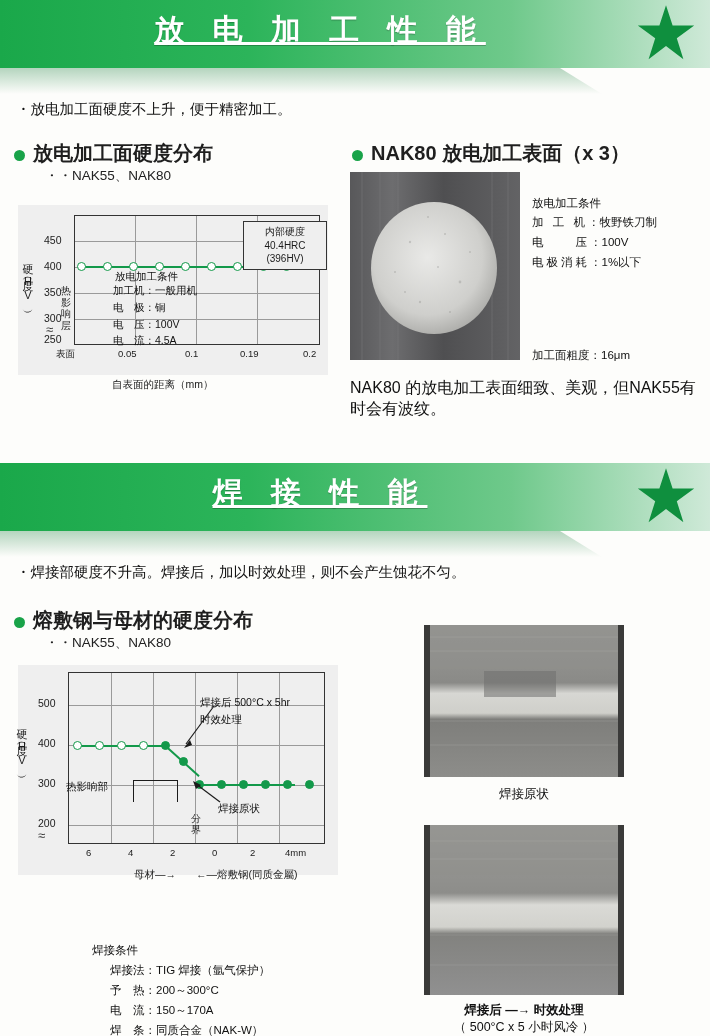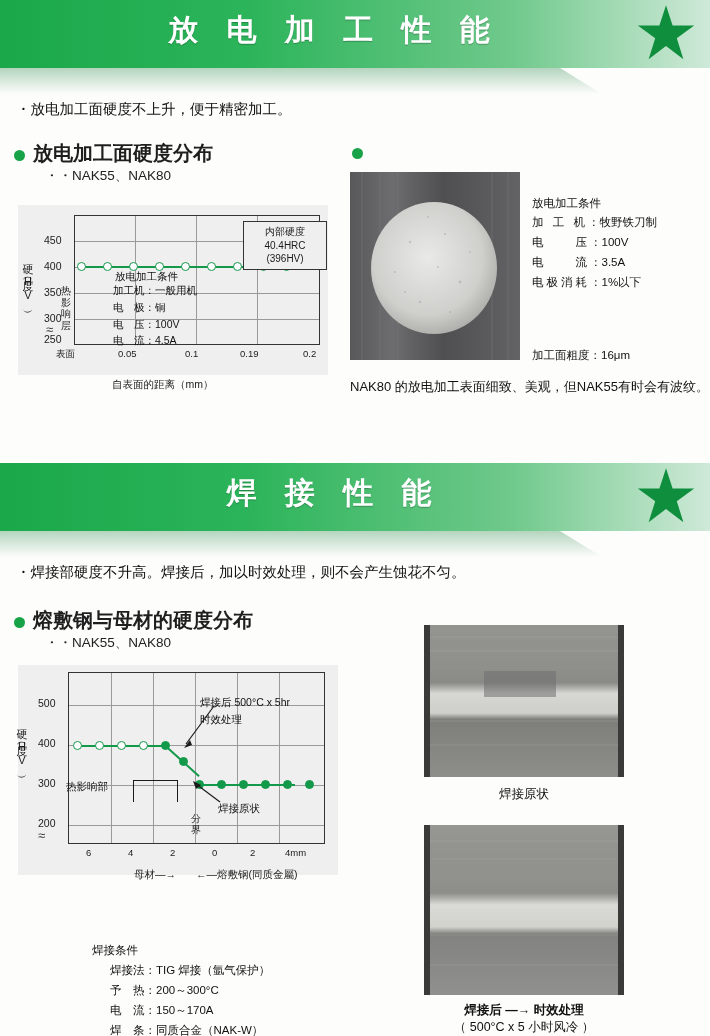--- a/index.html
+++ b/index.html
@@ -8,24 +8,25 @@
     background:#fdfdfb;
     font-family:"Liberation Sans","DejaVu Sans",sans-serif;
     color:#1b1b1b;
   }
   
   .banner{
     position:absolute;left:0;width:710px;height:68px;
     background:linear-gradient(90deg,#1aa84a 0%,#2cb45a 35%,#6fc98b 72%,#cfe9d8 100%);
   }
   .banner .title{
-    position:absolute;left:14px;top:0;width:640px;height:60px;
+    position:absolute;left:0;top:0;width:640px;height:60px;
     display:flex;align-items:center;justify-content:center;
     color:#ffffff;font-size:30px;letter-spacing:10px;font-weight:bold;
     text-shadow:0 1px 1px rgba(0,0,0,.25);
+    text-decoration:underline;
   }
   .star{
     position:absolute;right:14px;top:4px;width:60px;height:60px;
   }
   .banner-shadow{
     position:absolute;left:0;width:710px;height:26px;
     background:linear-gradient(180deg,rgba(120,180,140,.55),rgba(255,255,255,0));
   }
   
   .notch{
@@ -64,21 +65,21 @@
   .box-note{position:absolute;border:1px solid #333;background:#efefef;font-size:10px;text-align:center;line-height:1.35;padding:3px 5px;}
   .plain-note{position:absolute;font-size:10.5px;line-height:1.6;color:#111;}
   .squiggle{position:absolute;font-size:13px;color:#333;}
 
   
   .photo{position:absolute;overflow:hidden;background:#555;}
   .photo .grain{position:absolute;inset:0;}
   .caption{position:absolute;font-size:12.5px;text-align:center;color:#111;}
   .spec{position:absolute;font-size:11.5px;line-height:1.75;color:#111;}
   .spec .lbl{display:inline-block;min-width:38px;letter-spacing:3px;}
-  .footnote{position:absolute;font-size:13px;color:#111;}
+  .footnote{position:absolute;font-size:16px;color:#111;}
 
   .arrowline{position:absolute;background:#1b1b1b;}
 </style>
 </head>
 <body>
 
 <div class="banner" style="top:0">
   <div class="title">放 电 加 工 性 能</div>
   <svg class="star" viewBox="0 0 100 100">
     <polygon points="50,2 61,36 97,36 68,57 79,92 50,70 21,92 32,57 3,36 39,36" fill="#0f8f3e"></polygon>
@@ -88,21 +89,21 @@
 <div class="notch" style="top:68px"></div>
 
 <div class="lead" style="left:16px;top:100px">・放电加工面硬度不上升，便于精密加工。</div>
 
 <div class="subhead" style="left:14px;top:140px">
   <span class="bulletdot"></span><span>放电加工面硬度分布</span>
 </div>
 <div class="sub2" style="left:45px;top:167px">・・NAK55、NAK80</div>
 
 <div class="subhead" style="left:352px;top:140px">
-  <span class="bulletdot"></span>
+  <span class="bulletdot"></span><span>NAK80 放电加工表面（x 3）</span>
 </div>
 
 <div class="chartwrap" style="left:18px;top:205px;width:310px;height:170px"></div>
 <div class="gridbox" style="left:74px;top:215px;width:244px;height:128px">
   <div class="gl glv" style="left:60px;top:0;height:128px"></div>
   <div class="gl glv" style="left:121px;top:0;height:128px"></div>
   <div class="gl glv" style="left:182px;top:0;height:128px"></div>
   <div class="gl glh" style="top:25px;left:0;width:244px"></div>
   <div class="gl glh" style="top:51px;left:0;width:244px"></div>
   <div class="gl glh" style="top:77px;left:0;width:244px"></div>
@@ -194,21 +195,20 @@
       <circle cx="100" cy="140" r="1.1" fill="#8d8d8a"></circle>
         <circle cx="55" cy="120" r="1.0" fill="#8d8d8a"></circle>
     </g>
   </svg>
 </div>
 
 <div class="spec" style="left:532px;top:193px">放电加工条件</div>
 <div class="spec" style="left:532px;top:212px;width:175px">
   <div><span class="lbl">加 工 机</span><span>：</span><span>牧野铁刀制</span></div>
   <div><span class="lbl">电　　压</span><span>：</span><span>100V</span></div>
-  <div><span class="lbl">电　　流</span><span>：</span><span>3.5A</span></div>
   <div><span class="lbl">电极消耗</span><span>：</span><span>1%以下</span></div>
 </div>
 <div class="spec" style="left:532px;top:345px;font-weight:normal">加工面粗度：16μm</div>
 
 <div class="footnote" style="left:350px;top:378px">NAK80 的放电加工表面细致、美观，但NAK55有时会有波纹。</div>
 
 <div class="banner" style="top:463px">
   <div class="title">焊 接 性 能</div>
   <svg class="star" viewBox="0 0 100 100">
     <polygon points="50,2 61,36 97,36 68,57 79,92 50,70 21,92 32,57 3,36 39,36" fill="#0f8f3e"></polygon>

